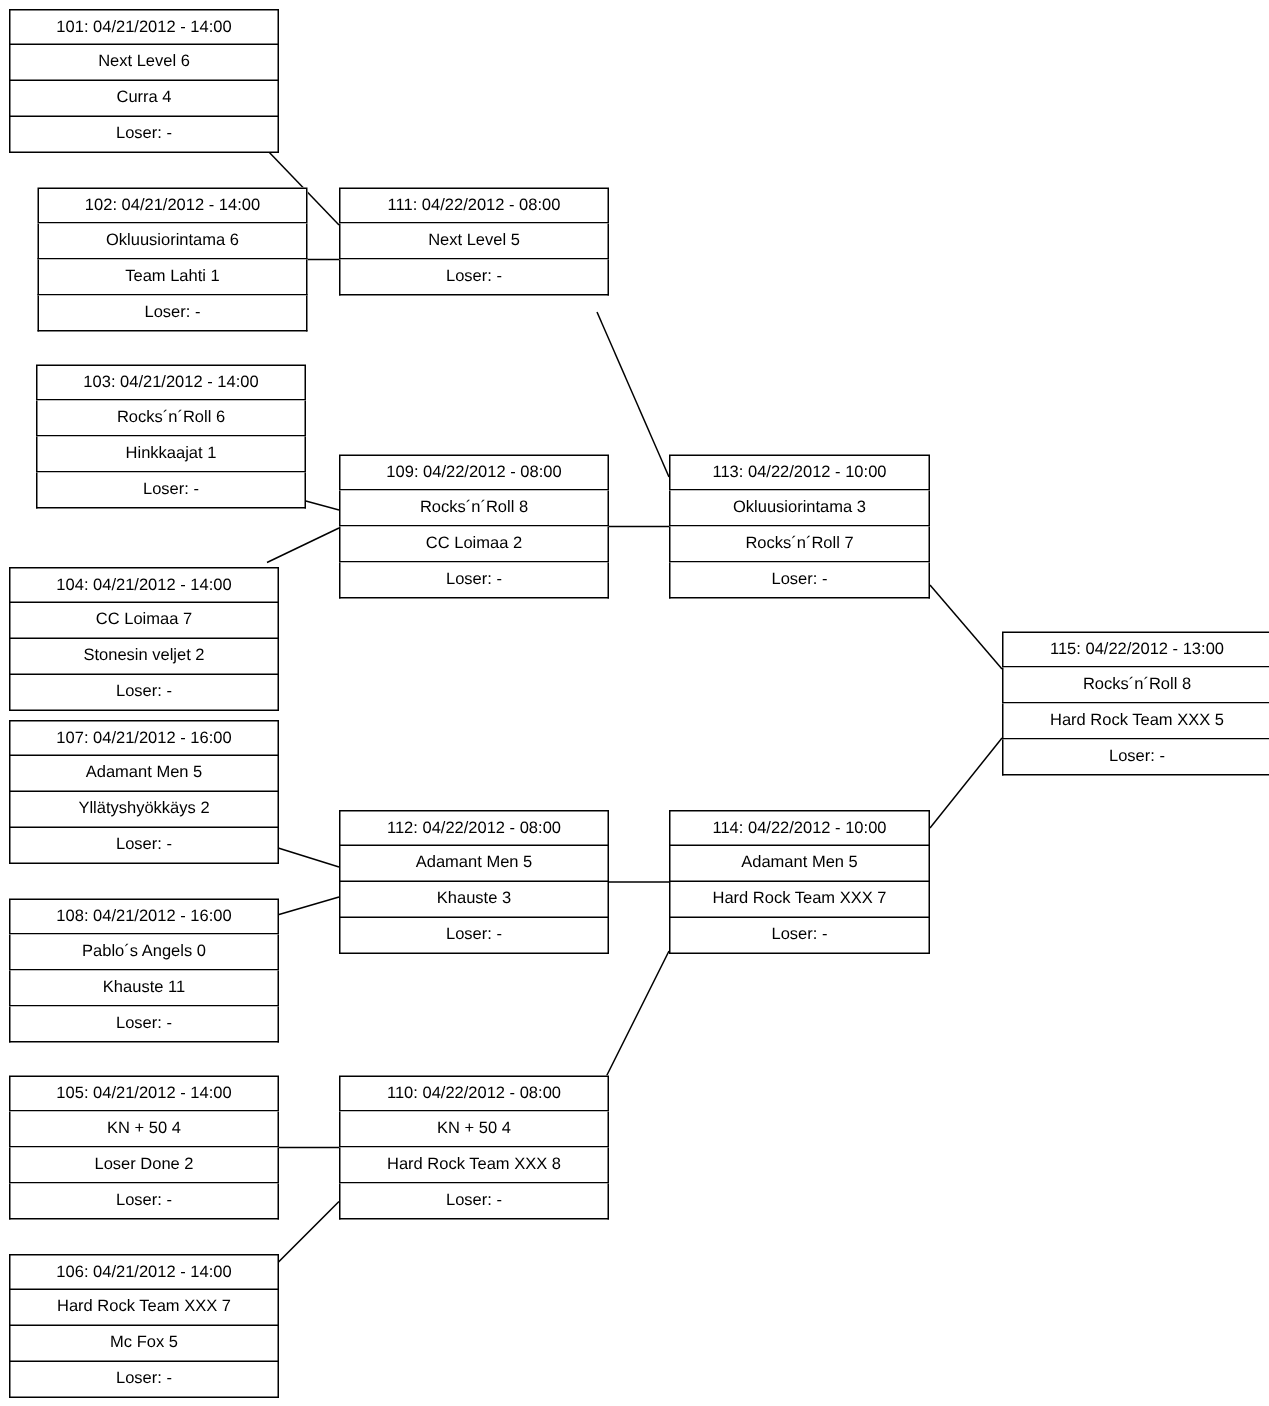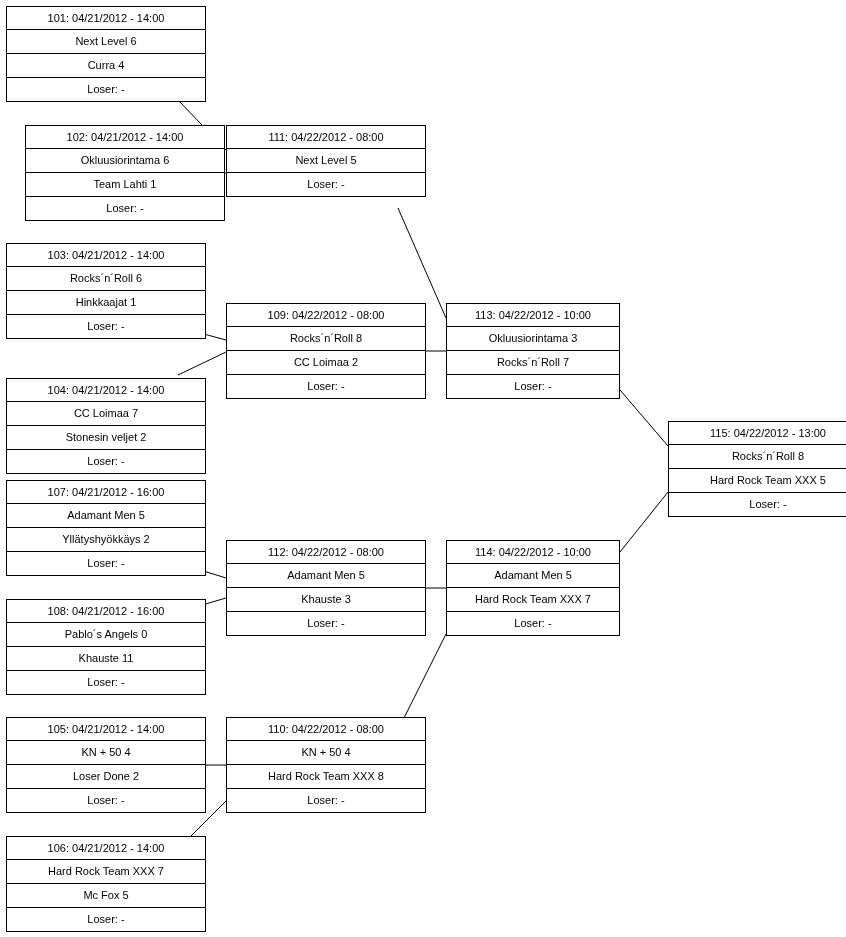--- a/index.html
+++ b/index.html
@@ -18,21 +18,21 @@
   .connectors {
     position: absolute;
     left: 0;
     top: 0;
     width: 846px;
     height: 937px;
     pointer-events: none;
   }
   .match {
     position: absolute;
-    width: 200px;
+    width: 180px;
     background: #ffffff;
   }
   .match .cell {
     box-sizing: border-box;
     height: 24px;
     border-left: 1px solid #000000;
     border-right: 1px solid #000000;
     border-bottom: 1px solid #000000;
     background: #ffffff;
     display: flex;
@@ -78,21 +78,21 @@
     <div class="cell">Loser: -</div>
   </div>
 
   <div class="match" style="left:6px; top:125px;padding-left:19px;">
     <div class="cell header-cell">102: 04/21/2012 - 14:00</div>
     <div class="cell">Okluusiorintama 6</div>
     <div class="cell">Team Lahti 1</div>
     <div class="cell">Loser: -</div>
   </div>
 
-  <div class="match" style="left:6px; top:243px;border-radius:22px;">
+  <div class="match" style="left:24px; top:243px;border-radius:22px;">
     <div class="cell header-cell">103: 04/21/2012 - 14:00</div>
     <div class="cell">Rocks´n´Roll 6</div>
     <div class="cell">Hinkkaajat 1</div>
     <div class="cell">Loser: -</div>
   </div>
 
   <div class="match" style="left:6px; top:378px;">
     <div class="cell header-cell">104: 04/21/2012 - 14:00</div>
     <div class="cell">CC Loimaa 7</div>
     <div class="cell">Stonesin veljet 2</div>

